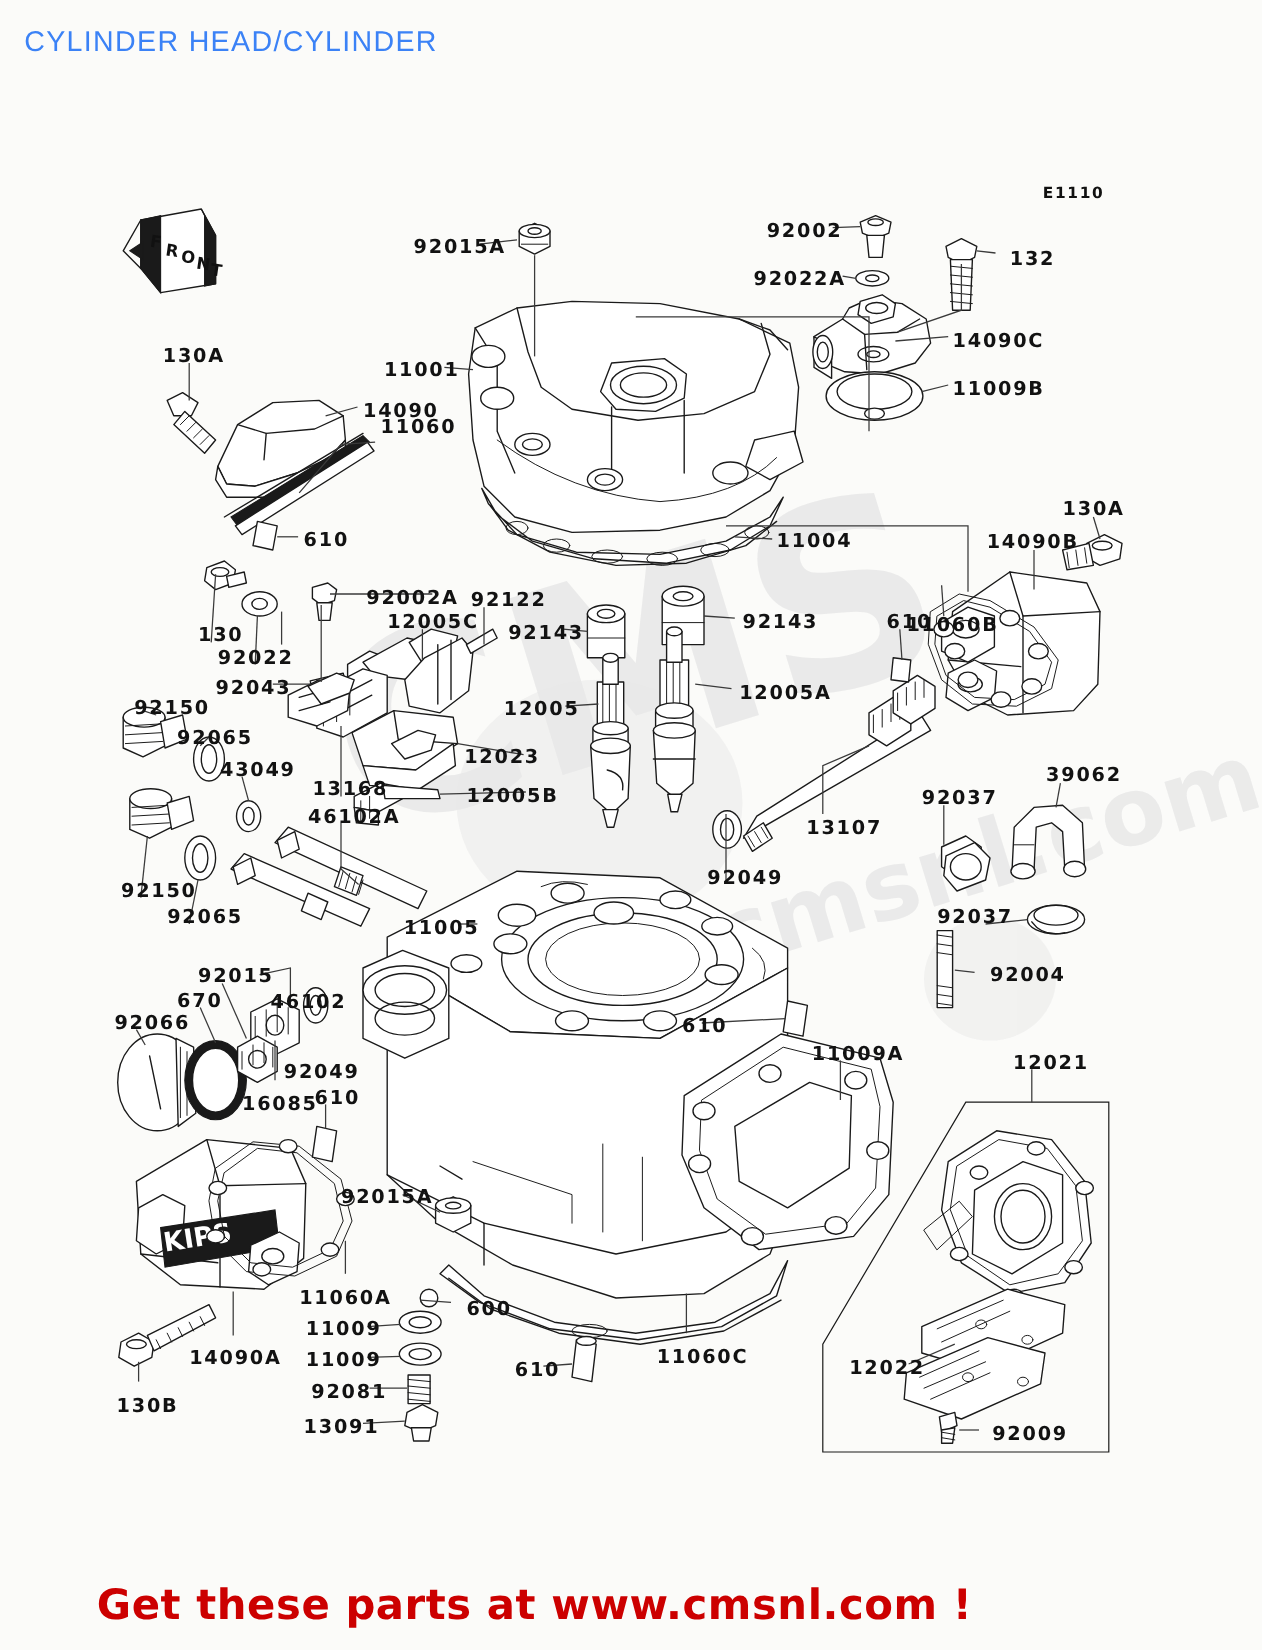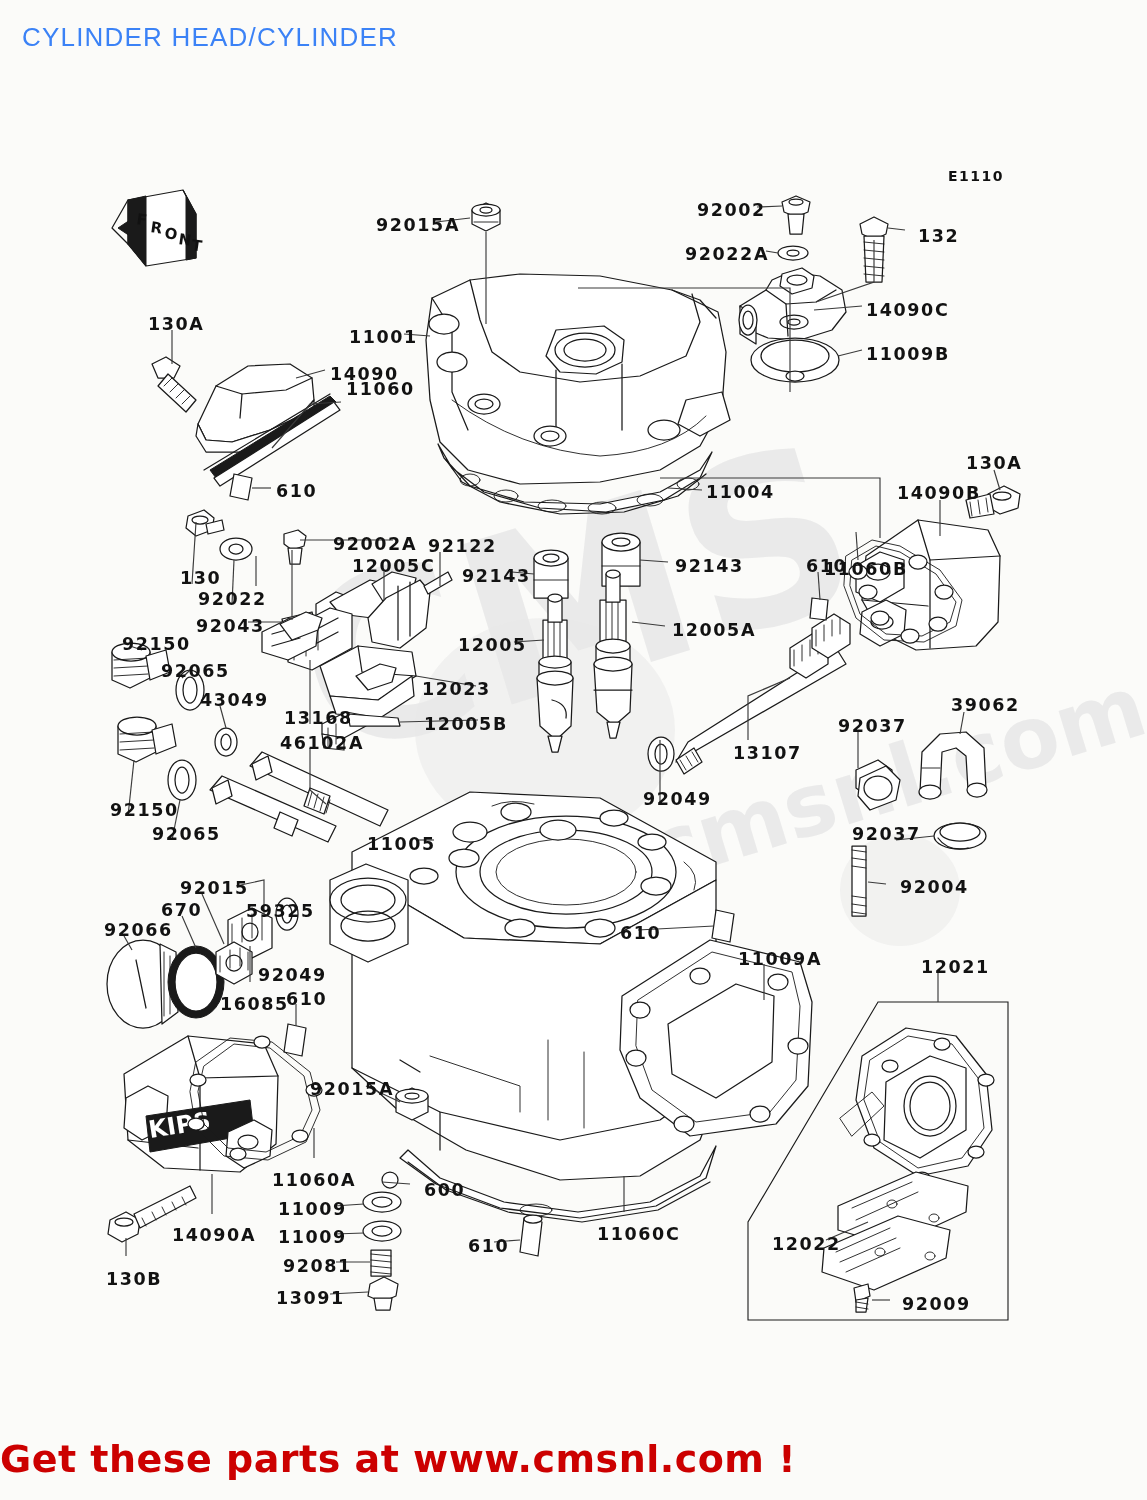--- a/index.html
+++ b/index.html
@@ -36,21 +36,21 @@
     font-size:17.5px;
     letter-spacing:1.6px;
     color:#121212;
     white-space:nowrap;
     line-height:1;
   }
 
   
   .footer{
     position:absolute;left:0;top:1437px;width:972px;
-    text-align:left;
+    text-align:center;
     font-family:"DejaVu Sans", sans-serif;
     font-weight:700;
     font-size:38px;
     color:#cc0000;
     letter-spacing:0.5px;
     white-space:nowrap;
   }
 
   
   #art{position:absolute;left:0;top:0;width:1147px;height:1500px;}
@@ -714,21 +714,21 @@
       <div class="lbl" style="left: 424px; top: 716px;">12005B</div>
       <div class="lbl" style="left: 280px; top: 735px;">46102A</div>
       <div class="lbl" style="left: 733px; top: 745px;">13107</div>
       <div class="lbl" style="left: 838px; top: 718px;">92037</div>
       <div class="lbl" style="left: 951px; top: 697px;">39062</div>
       <div class="lbl" style="left: 643px; top: 791px;">92049</div>
       <div class="lbl" style="left: 110px; top: 802px;">92150</div>
       <div class="lbl" style="left: 152px; top: 826px;">92065</div>
       <div class="lbl" style="left: 367px; top: 836px;">11005</div>
       <div class="lbl" style="left: 852px; top: 826px;">92037</div>
-      <div class="lbl" style="left: 246px; top: 903px;">59325</div>
+      <div class="lbl" style="left: 246px; top: 903px;">46102</div>
       <div class="lbl" style="left: 180px; top: 880px;">92015</div>
       <div class="lbl" style="left: 161px; top: 902px;">670</div>
       <div class="lbl" style="left: 104px; top: 922px;">92066</div>
       <div class="lbl" style="left: 900px; top: 879px;">92004</div>
       <div class="lbl" style="left: 620px; top: 925px;">610</div>
       <div class="lbl" style="left: 258px; top: 967px;">92049</div>
       <div class="lbl" style="left: 738px; top: 951px;">11009A</div>
       <div class="lbl" style="left: 220px; top: 996px;">16085</div>
       <div class="lbl" style="left: 286px; top: 991px;">610</div>
       <div class="lbl" style="left: 921px; top: 959px;">12021</div>

